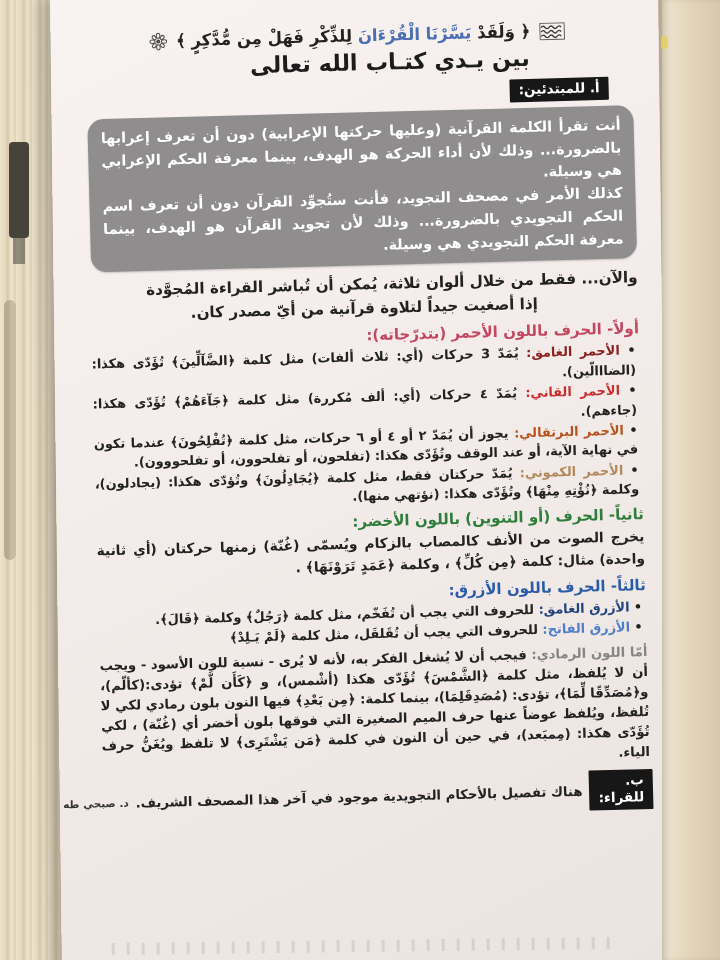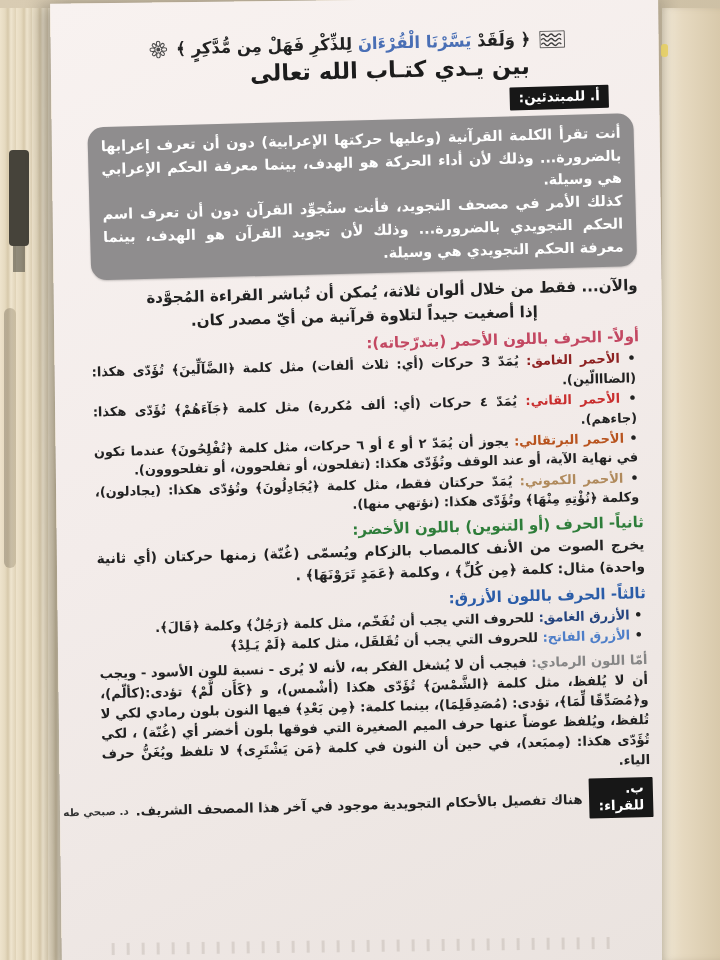--- a/index.html
+++ b/index.html
@@ -1,21 +1,21 @@
 <!DOCTYPE html>
 <html lang="ar" dir="rtl"><head>
 <meta charset="utf-8">
 <style>
   html,body{margin:0;padding:0;}
   body{
     width:720px;height:960px;overflow:hidden;position:relative;
     background:linear-gradient(100deg,#d9ccb3 0%,#d3c6ac 60%,#c9bb9f 100%);
     font-family:"DejaVu Sans",sans-serif;
   }
-  .scene{position:absolute;inset:0;margin-top:8px;}
+  .scene{position:absolute;inset:0;}
   
   .edge-stack{
     position:absolute;left:0;top:0;bottom:0;width:62px;
     background:
       repeating-linear-gradient(90deg,
         #eee3cc 0px,#e6dac0 5px,#d7c9ab 8px,#efe5cf 11px,#dfd2b6 16px);
   }
   .notch{
     position:absolute;left:9px;top:142px;width:20px;height:96px;
     background:#46433a;border-radius:4px;display:block;

